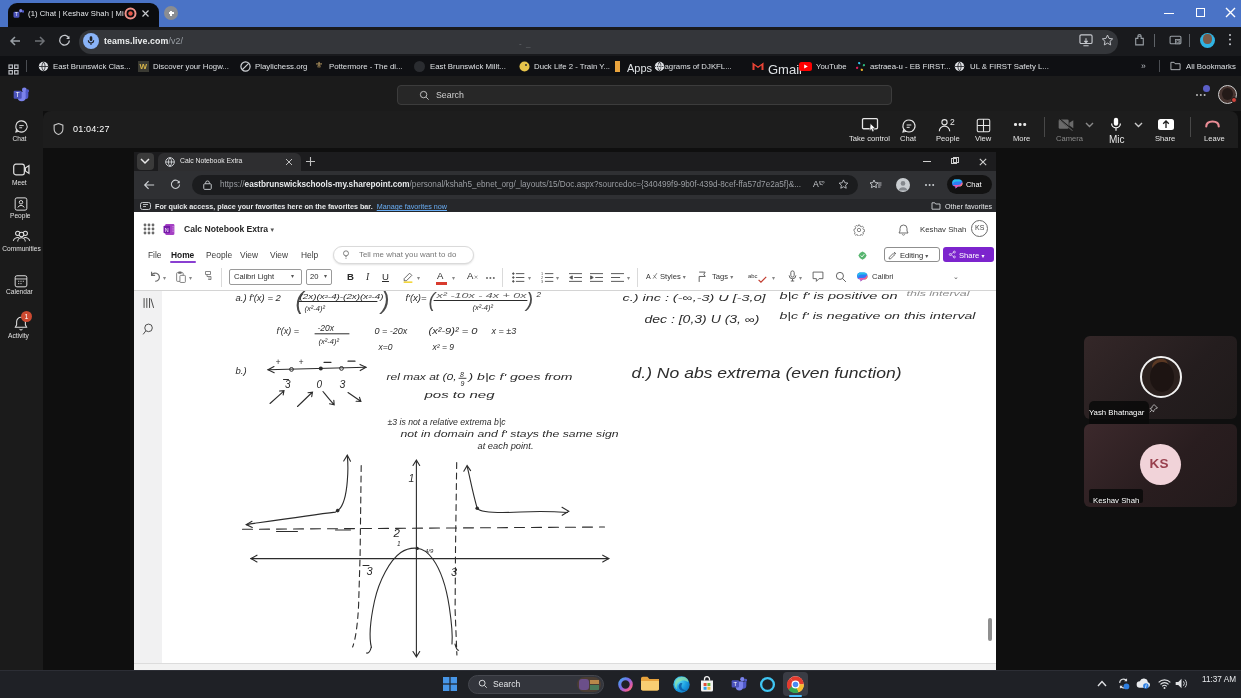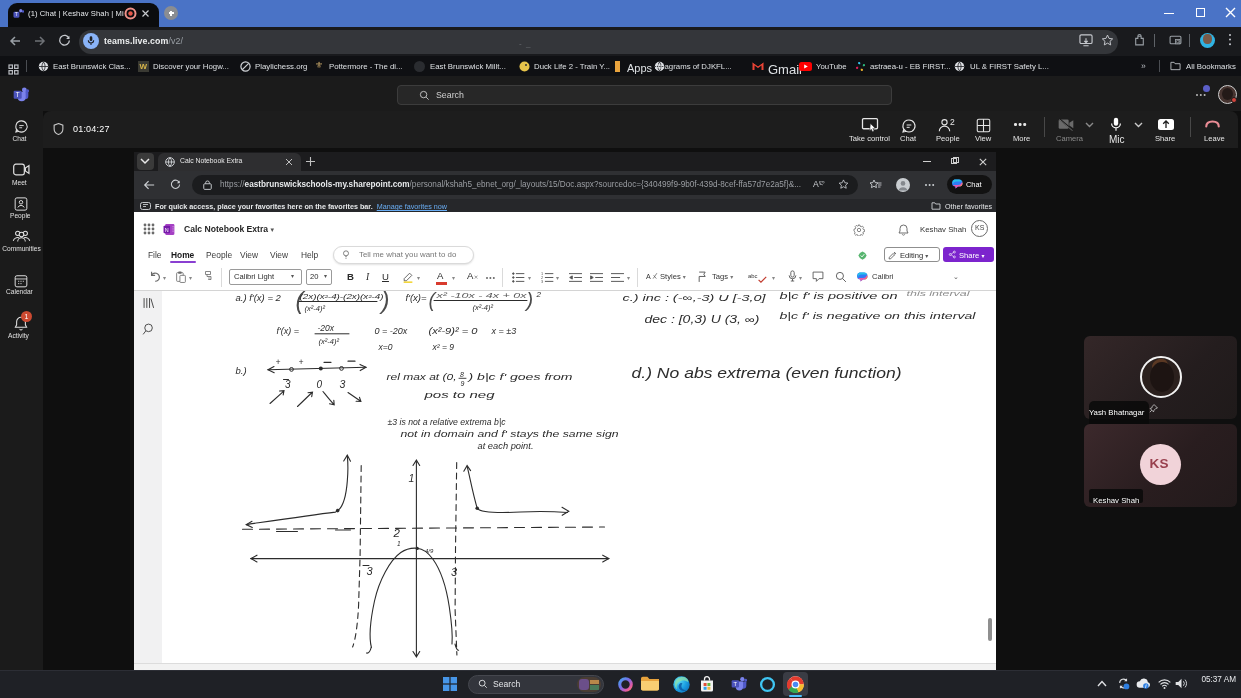--- a/index.html
+++ b/index.html
@@ -736,14 +736,14 @@
       <text x="15.5" y="15.3" font-size="7" fill="#fff" text-anchor="middle" font-family="Liberation Sans" font-style="italic" font-weight="bold">i</text>
     </svg>
 <svg class="abs" style="left:1158px;top:678.5px" width="13" height="10" viewBox="0 0 20 15">
       <path d="M1 5a12.5 12.5 0 0 1 18 0M3.8 8a8.5 8.5 0 0 1 12.4 0M6.6 11a4.5 4.5 0 0 1 6.8 0" fill="none" stroke="#dfe1e4" stroke-width="1.7"></path>
       <circle cx="10" cy="13.5" r="1.5" fill="#dfe1e4"></circle>
     </svg>
 <svg class="abs" style="left:1175px;top:678px" width="13" height="11" viewBox="0 0 20 17">
       <path d="M1 6h4l5-5v15l-5-5H1z" fill="#dfe1e4"></path>
       <path d="M13 5a5.5 5.5 0 0 1 0 7M15.5 2.5a9 9 0 0 1 0 12" stroke="#dfe1e4" stroke-width="1.4" fill="none"></path>
     </svg>
-<div class="txt" style="left:1194px;top:674.5px;width:42px;text-align:right;font-size:8.2px;color:#e8eaed">05:37 AM</div>
+<div class="txt" style="left:1194px;top:674.5px;width:42px;text-align:right;font-size:8.2px;color:#e8eaed">11:37 AM</div>
 <div class="txt" style="left:1264px;top:684.5px;width:42px;text-align:right;font-size:14px;color:#e8eaed">1/17/2026</div>
 </div>
 </body></html>

